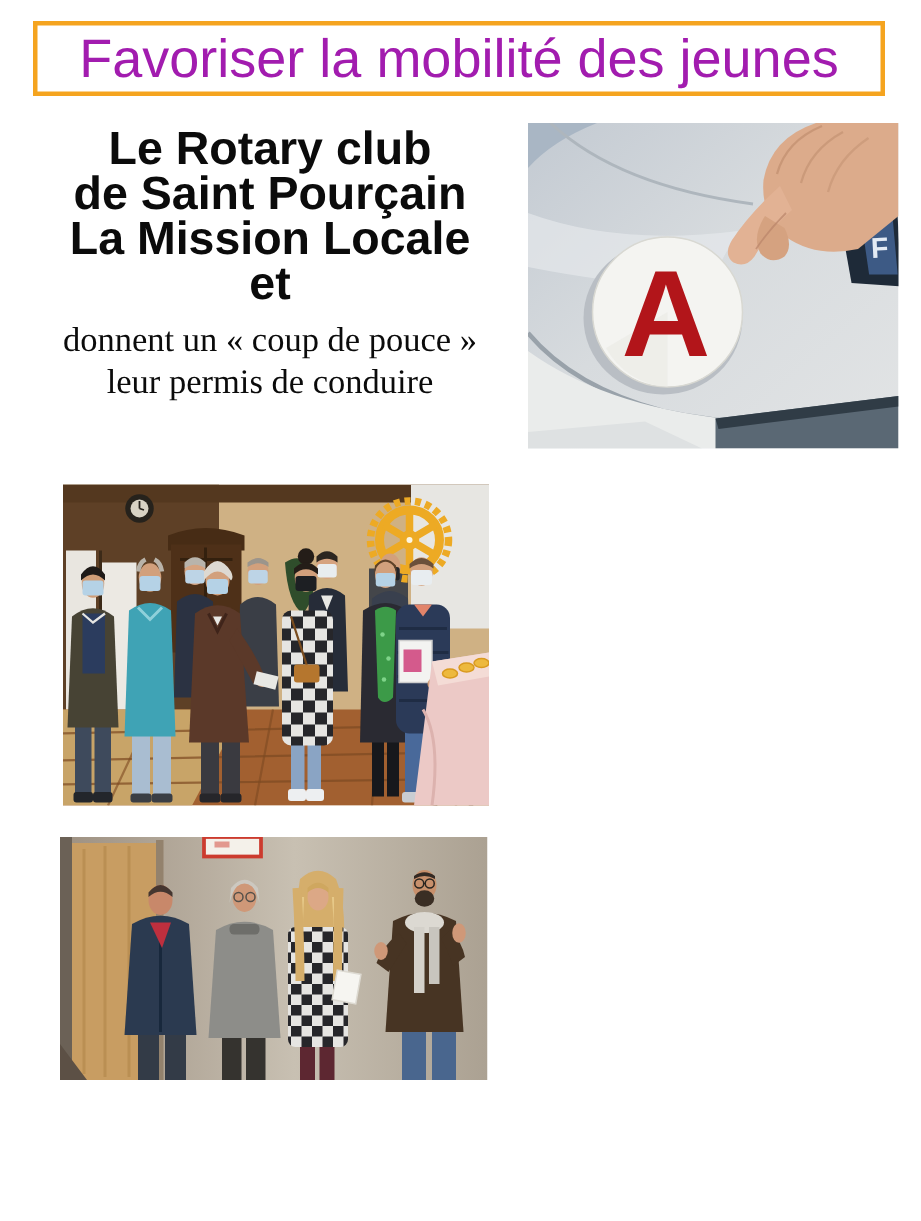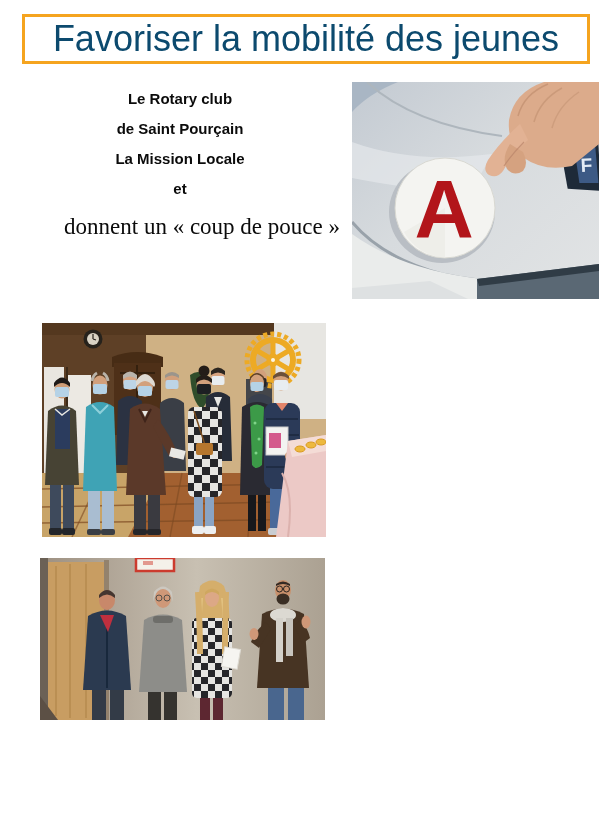--- a/index.html
+++ b/index.html
@@ -6,29 +6,29 @@
   .page{
     position:relative;width:614px;height:814px;background:#ffffff;
     font-family:"Liberation Sans",sans-serif;overflow:hidden;
   }
   .title-box{
     position:absolute;left:22px;top:14px;width:568px;height:50px;
     box-sizing:border-box;border:3px solid #f5a41f;background:#ffffff;
     display:flex;align-items:center;justify-content:center;
   }
   .title-text{
-    font-size:36px;line-height:1;color:#0c4a6e;letter-spacing:0px;white-space:nowrap;
+    font-size:36px;line-height:1;color:#a21caf;letter-spacing:0px;white-space:nowrap;
   }
   .bold-block{
     position:absolute;left:20px;top:84px;width:320px;
-    text-align:center;font-weight:bold;font-size:15px;line-height:30px;color:#0b0b0b;
+    text-align:center;font-weight:bold;font-size:31px;line-height:30px;color:#0b0b0b;
   }
   .serif-block{
     position:absolute;left:20px;top:213px;width:320px;
-    text-align:right;font-family:"Liberation Serif",serif;
+    text-align:center;font-family:"Liberation Serif",serif;
     font-size:23px;line-height:28px;color:#0b0b0b;
   }
   figure.photo{margin:0;position:absolute;}
   figure.photo svg{display:block;}
   .car-photo{left:352px;top:82px;width:247px;height:217px;}
   .group-photo{left:42px;top:323px;width:284px;height:214px;}
   .handover-photo{left:40px;top:558px;width:285px;height:162px;}
 </style>
 </head>
 <body>
@@ -41,20 +41,21 @@
 
   <div class="bold-block">
     <div>Le Rotary club</div>
     <div>de Saint Pourçain</div>
     <div>La Mission Locale</div>
     <div>et</div>
   </div>
 
   <div class="serif-block">
     <div>donnent un « coup de pouce »</div>
+    <div>leur permis de conduire</div>
   </div>
 
   <figure class="photo car-photo">
     <svg viewBox="0 0 247 217" width="247" height="217" preserveAspectRatio="none">
       <defs>
         <linearGradient id="carbg" x1="0" y1="0" x2="1" y2="1">
           <stop offset="0" stop-color="#c3cad2"></stop>
           <stop offset="0.45" stop-color="#d7dbde"></stop>
           <stop offset="1" stop-color="#e2e4e5"></stop>
         </linearGradient>

